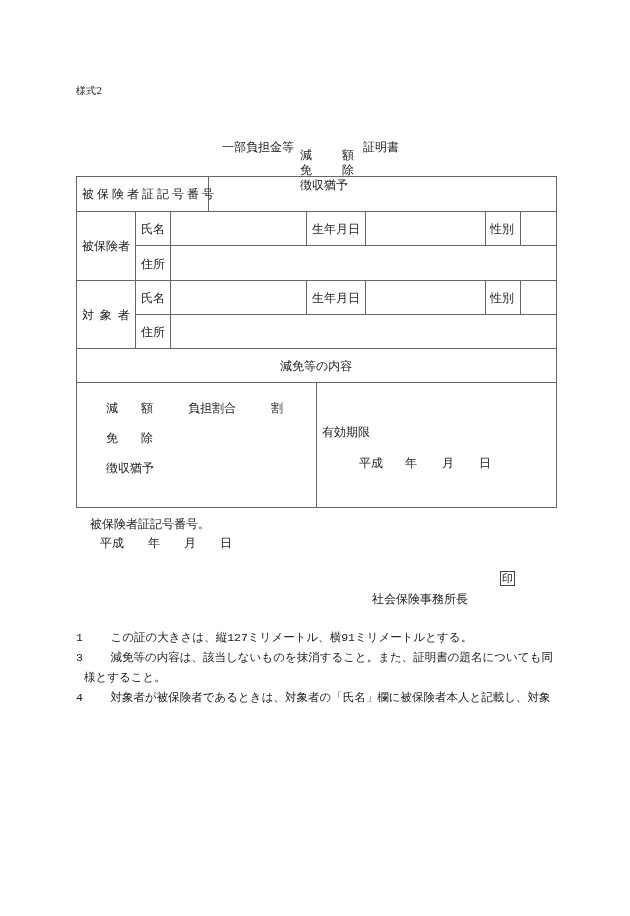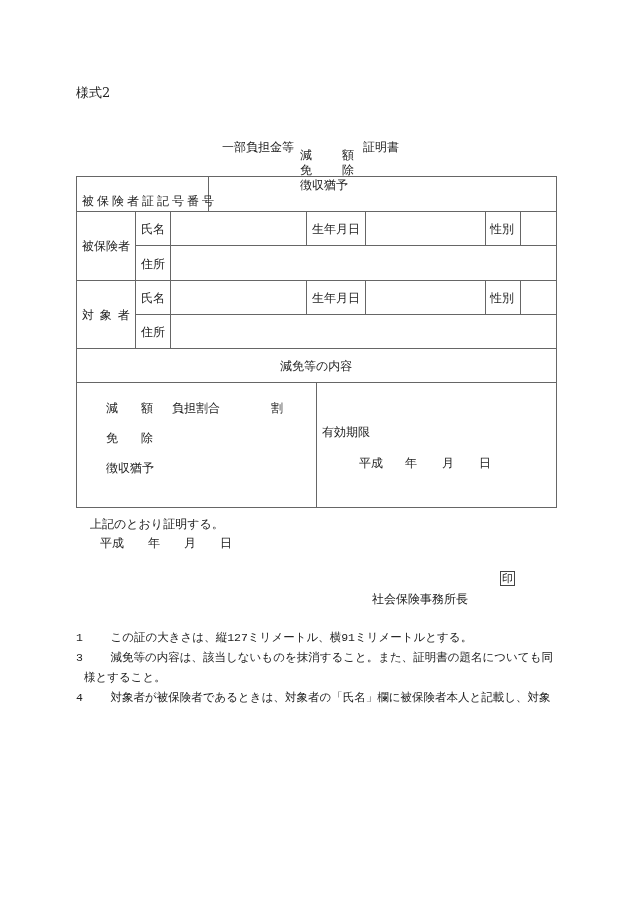--- a/index.html
+++ b/index.html
@@ -1,19 +1,19 @@
 <!DOCTYPE html>
 <html><head>
   <meta charset="utf-8">
   <style>
     html, body { margin: 0; padding: 0; background: #ffffff; }
     body { width: 630px; height: 916px; position: relative; overflow: hidden;
            font-family: "DejaVu Serif", "Liberation Serif", serif; color: #222; font-size: 12px; }
     .abs { position: absolute; white-space: nowrap; }
-    .form-no { left: 76px; top: 84px; font-size: 13px; }
+    .form-no { left: 76px; top: 84px; font-size: 10px; }
     .title-stack { left: 300px; top: 124px; text-align: left; line-height: 15px; margin-top: 24px; }
     .title-stack div { letter-spacing: 0; }
     .title-prefix { left: 222px; top: 139px; }
     .title-suffix { left: 363px; top: 139px; }
     .w-gap { display: inline-block; width: 30px; }
     .line { position: absolute; background: #666; }
     .h { height: 1px; }
     .v { width: 1px; }
     .cell-text { position: absolute; white-space: nowrap; font-size: 12px; }
     .spaced { letter-spacing: 3px; }
@@ -55,21 +55,21 @@
   <div class="line v" style="left:365px; top:211px; height:34px;"></div>
   <div class="line v" style="left:485px; top:211px; height:34px;"></div>
   <div class="line v" style="left:520px; top:211px; height:34px;"></div>
   <div class="line v" style="left:306px; top:280px; height:34px;"></div>
   <div class="line v" style="left:365px; top:280px; height:34px;"></div>
   <div class="line v" style="left:485px; top:280px; height:34px;"></div>
   <div class="line v" style="left:520px; top:280px; height:34px;"></div>
   <div class="line v" style="left:316px; top:382px; height:125px;"></div>
 </div>
 
-<div class="cell-text spaced" style="left:82px; top:193px;">被保険者証記号番号</div>
+<div class="cell-text spaced" style="left:82px; top:186px;">被保険者証記号番号</div>
 <div class="abs" style="left:209px; top:177px; width:347px; height:34px;"></div>
 
 <div class="cell-text" style="left:82px; top:238px;">被保険者</div>
 <div class="cell-text" style="left:141px; top:221px;">氏名</div>
 <div class="abs" style="left:171px; top:212px; width:135px; height:33px;"></div>
 <div class="cell-text" style="left:312px; top:221px;">生年月日</div>
 <div class="abs" style="left:366px; top:212px; width:119px; height:33px;"></div>
 <div class="cell-text" style="left:490px; top:221px;">性別</div>
 <div class="abs" style="left:521px; top:212px; width:35px; height:33px;"></div>
 <div class="cell-text" style="left:141px; top:256px;">住所</div>
@@ -82,33 +82,33 @@
 <div class="abs" style="left:366px; top:281px; width:119px; height:33px;"></div>
 <div class="cell-text" style="left:490px; top:290px;">性別</div>
 <div class="abs" style="left:521px; top:281px; width:35px; height:33px;"></div>
 <div class="cell-text" style="left:141px; top:324px;">住所</div>
 <div class="abs" style="left:171px; top:315px; width:385px; height:33px;"></div>
 
 <div class="cell-text" style="left:280px; top:358px;">減免等の内容</div>
 
 <div class="cell-text" style="left:106px; top:400px;">減</div>
 <div class="cell-text" style="left:141px; top:400px;">額</div>
-<div class="cell-text" style="left:172px; top:400px;">負担割合</div>
+<div class="cell-text" style="left:188px; top:400px;">負担割合</div>
 <div class="cell-text" style="left:271px; top:400px;">割</div>
 <div class="cell-text" style="left:106px; top:430px;">免</div>
 <div class="cell-text" style="left:141px; top:430px;">除</div>
 <div class="cell-text" style="left:106px; top:460px;">徴収猶予</div>
 
 <div class="cell-text" style="left:322px; top:424px;font-family:Liberation Mono, monospace;">有効期限</div>
 <div class="cell-text" style="left:359px; top:455px;">平成</div>
 <div class="cell-text" style="left:405px; top:455px;">年</div>
 <div class="cell-text" style="left:442px; top:455px;">月</div>
 <div class="cell-text" style="left:479px; top:455px;">日</div>
 
-<div class="abs" style="left:90px; top:516px;">上記のとおり証明する。</div>
+<div class="abs" style="left:90px; top:516px;">被保険者証記号番号。</div>
 <div class="abs" style="left:100px; top:535px;">平成</div>
 <div class="abs" style="left:148px; top:535px;">年</div>
 <div class="abs" style="left:184px; top:535px;">月</div>
 <div class="abs" style="left:220px; top:535px;">日</div>
 <div class="abs seal">印</div>
 <div class="abs" style="left:372px; top:591px;">社会保険事務所長</div>
 
 <div class="abs notes">
   <div class="note-item"><span>1</span>&nbsp;&nbsp;&nbsp;&nbsp;<span>この証の大きさは、縦127ミリメートル、横91ミリメートルとする。</span></div>
   <div class="note-item"><span>3</span>&nbsp;&nbsp;&nbsp;&nbsp;<span>減免等の内容は、該当しないものを抹消すること。また、証明書の題名についても同</span></div>

